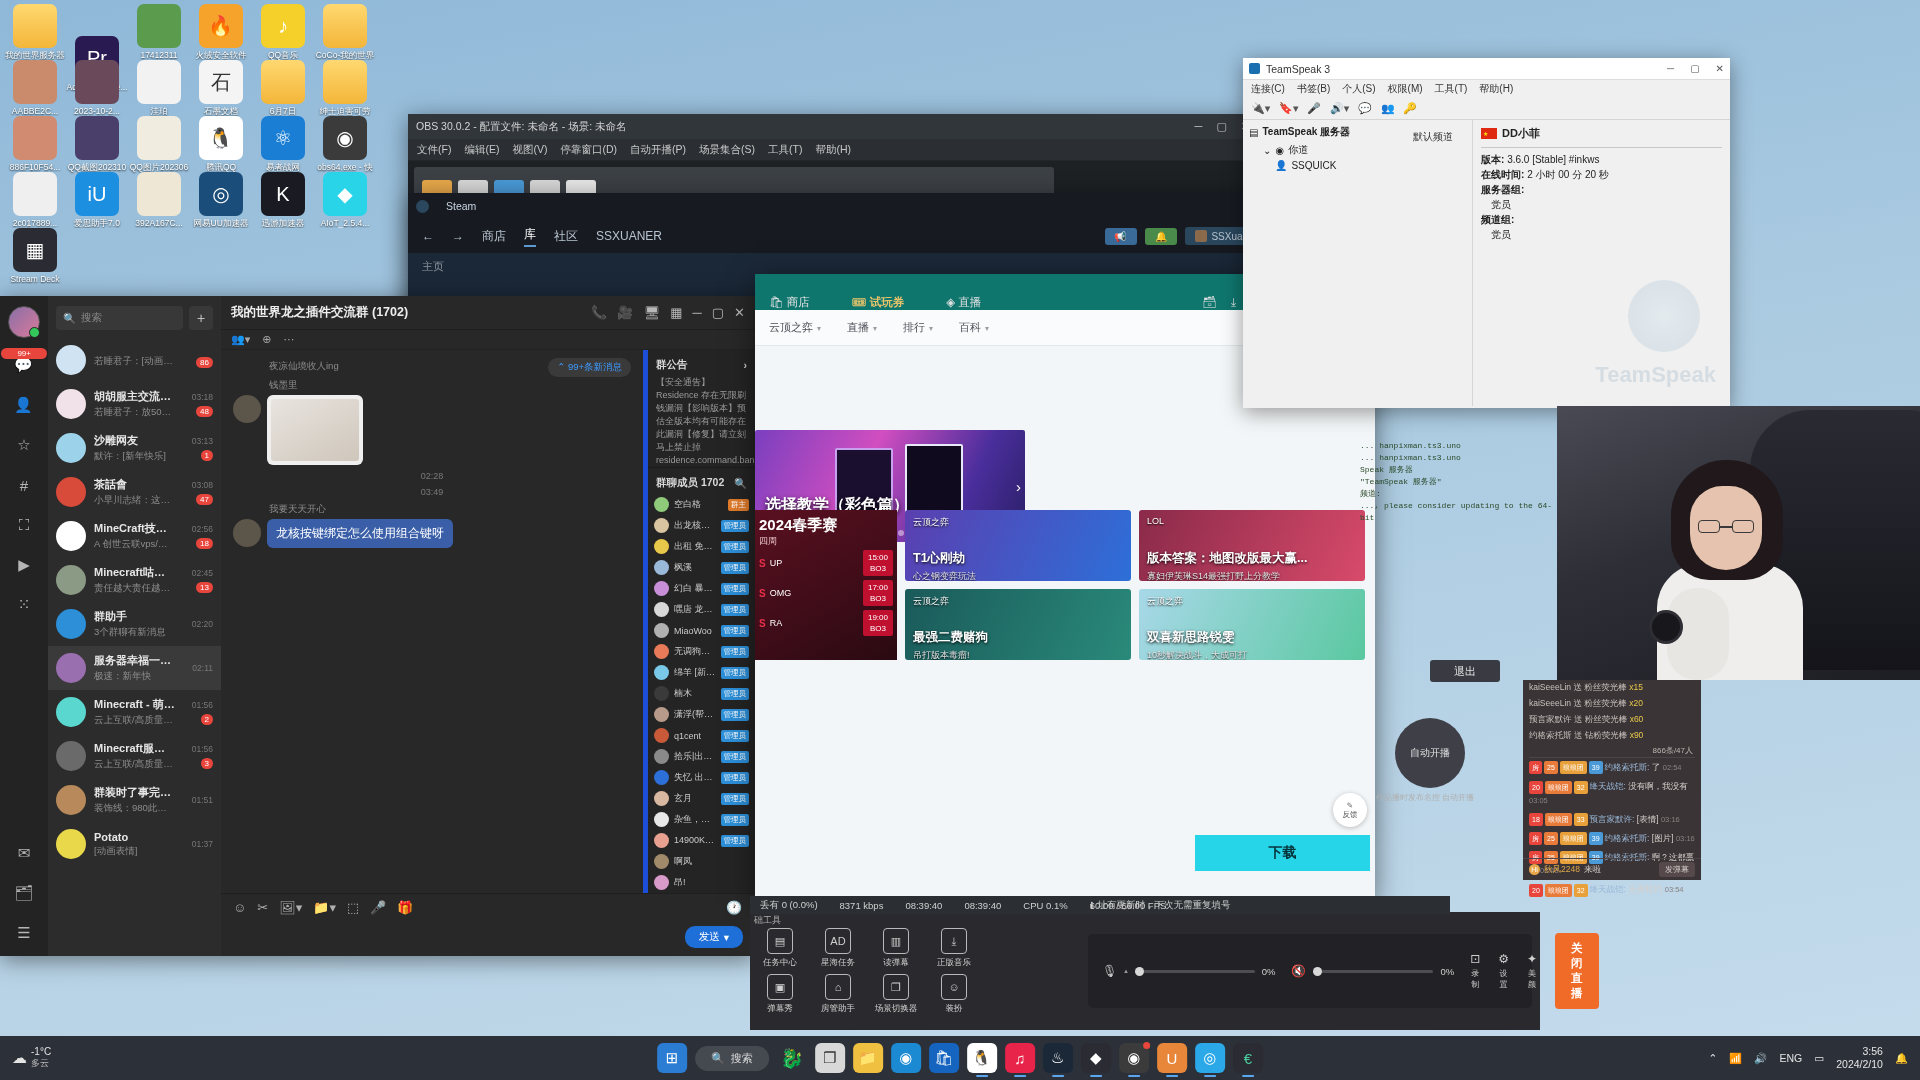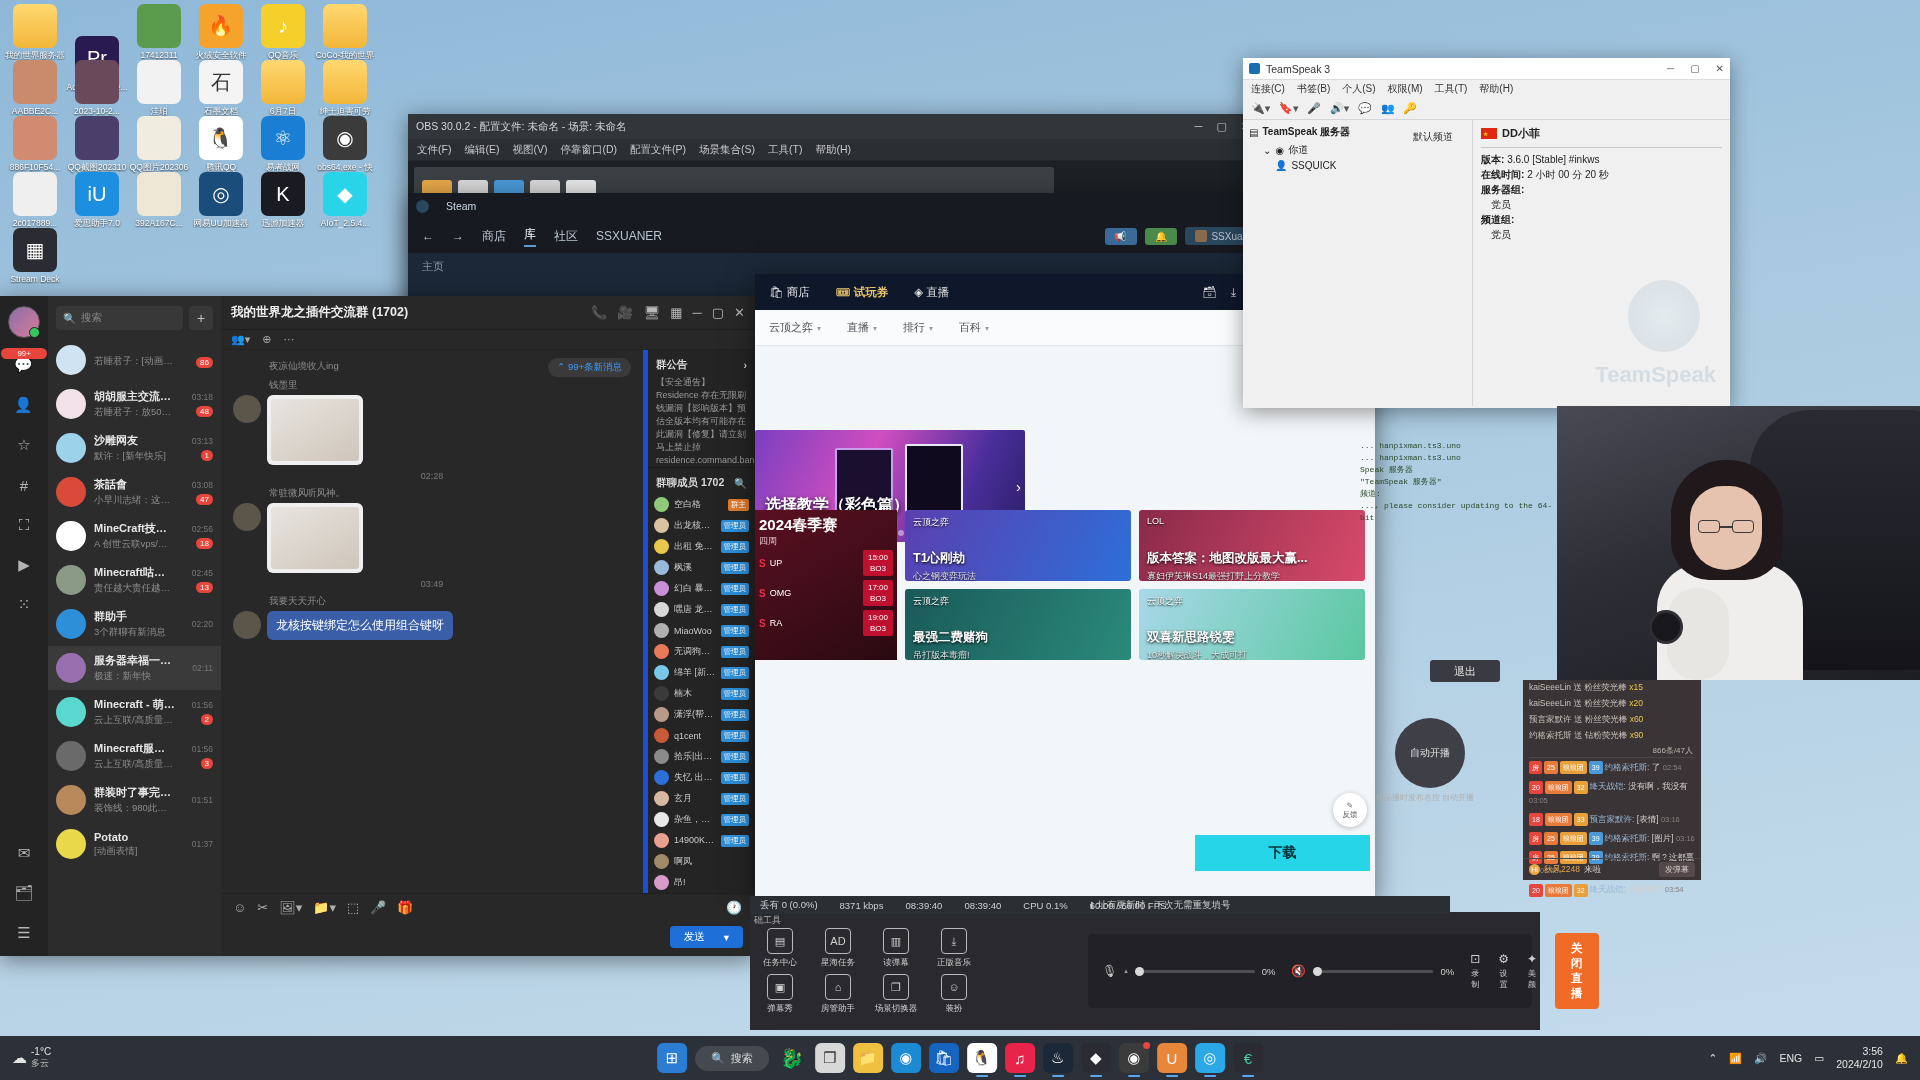--- a/index.html
+++ b/index.html
@@ -66,40 +66,40 @@
   #qq-member { width:112px; background:#242424; border-left:5px solid #1d4ed8; display:flex; flex-direction:column;}
   .mem-sec-t{display:flex;align-items:center;justify-content:space-between;padding:8px 8px 4px;font-size:10.5px;color:#d8d8d8;font-weight:600;}
   #qq-notice { font-size:9px; color:#9a9a9a; line-height:13px; padding:0 8px 8px; border-bottom:1px solid #1c1c1c; max-height:92px; overflow:hidden;}
   .mem-row { display:flex; align-items:center; gap:5px; padding:3px 6px;}
   .mem-av { width:15px;height:15px;border-radius:50%;background:#6a6a6a;flex:0 0 15px;}
   .mem-n { flex:1; font-size:9px; color:#c9c9c9; white-space:nowrap; overflow:hidden; text-overflow:ellipsis;}
   .tag { font-size:7.5px; padding:1px 3px; border-radius:2px; color:#fff;}
   .tag.owner{background:#e07b2a;} .tag.admin{background:#2d8fd8;}
   #qq-toolbar{height:28px;display:flex;align-items:center;gap:11px;padding:0 12px;color:#b0b0b0;font-size:13px;border-top:1px solid #1f1f1f;}
   #qq-input{flex:1;}
-  #qq-send{position:absolute;right:12px;bottom:8px;background:#1f6fd8;color:#fff;font-size:10.5px;border-radius:4px;padding:4px 14px;display:flex;align-items:center;gap:19px;}
+  #qq-send{position:absolute;right:12px;bottom:8px;background:#1f6fd8;color:#fff;font-size:10.5px;border-radius:10px;padding:4px 14px;display:flex;align-items:center;gap:4px;}
 
   
   #obs-window{left:408px; top:114px; width:850px; height:810px; background:#2b2f33; box-shadow:0 4px 22px rgba(0,0,0,.45);}
   #obs-title{height:25px;background:#31363b;display:flex;align-items:center;padding:0 8px;font-size:10.5px;color:#d4d4d4;}
   #obs-menu{height:22px;background:#2b2f33;display:flex;align-items:center;gap:13px;padding:0 9px;font-size:10.5px;color:#c8c8c8;border-bottom:1px solid #23272a;}
   .winbtns{margin-left:auto;display:flex;gap:14px;color:#c5c5c5;font-size:11px;}
   #obs-preview{position:absolute;left:0;top:47px;width:850px;height:770px;background:#1d2124;}
 
   
   #steam-window{left:408px; top:193px; width:950px; height:640px; background:#1b2838; box-shadow:0 4px 22px rgba(0,0,0,.45);}
   #steam-title{height:26px;background:#171a21;display:flex;align-items:center;gap:17px;padding:0 8px;font-size:10.5px;color:#c7d5e0;}
   #steam-nav{height:34px;background:#171a21;display:flex;align-items:center;gap:18px;padding:0 14px;font-size:12px;color:#b8c4cf;}
   .steam-tab.act{color:#fff;border-bottom:2px solid #5c9ad1;padding-bottom:2px;}
   .steam-pill{background:#2a475e;border-radius:3px;padding:3px 10px;font-size:10px;display:flex;align-items:center;gap:4px;}
   #steam-sub{height:26px;background:#1b2838;display:flex;align-items:center;padding:0 14px;font-size:11px;color:#8f98a0;}
 
   
   #lol-window{left:755px; top:274px; width:620px; height:625px; background:#f3f6f8; box-shadow:0 6px 26px rgba(0,0,0,.5); overflow:hidden;}
-  #lol-top{height:36px;background:#0f172a;display:flex;align-items:center;padding:0 14px;gap:26px;color:#e2e2e2;font-size:11.5px;}
+  #lol-top{height:36px;background:#0f766e;display:flex;align-items:flex-end;padding:0 14px;gap:42px;color:#e2e2e2;font-size:11.5px;}
   #lol-top .gold{color:#e7c46a;font-weight:700;}
   #lol-topright{margin-left:auto;display:flex;gap:14px;align-items:center;}
   #lol-sub{height:36px;background:#fafbfc;display:flex;align-items:center;gap:26px;padding:0 14px;font-size:11px;color:#4a4f57;border-bottom:1px solid #e3e6ea;}
   .lol-chev:after{content:"▾";font-size:8px;margin-left:4px;color:#9aa0a8;}
   #lol-search{margin-left:auto;background:#eef1f4;border-radius:12px;padding:4px 12px;font-size:10px;color:#9aa0a8;display:flex;gap:5px;align-items:center;}
   #lol-banner{width:270px;height:112px;background:linear-gradient(115deg,#7a3fbf,#d14ec0 40%,#4a2e9c 75%,#2a1f66);position:relative;border-radius:2px;overflow:hidden;}
   #lol-banner .btxt{position:absolute;left:10px;bottom:26px;font-size:16px;font-weight:800;color:#fff;text-shadow:0 2px 5px #000;}
   .card{position:relative;border-radius:3px;overflow:hidden;}
   .card .ctag{position:absolute;left:8px;top:6px;font-size:9px;color:#fff;text-shadow:0 1px 2px #000;}
   .card .ctitle{position:absolute;left:8px;top:40px;font-size:12.5px;font-weight:800;color:#fff;text-shadow:0 1px 3px #000;}
@@ -267,21 +267,21 @@
       <span>─</span>
       <span>▢</span>
       <span>✕</span>
     </span>
   </div>
   <div id="obs-menu">
       <span>文件(F)</span>
       <span>编辑(E)</span>
       <span>视图(V)</span>
       <span>停靠窗口(D)</span>
-      <span>配置文件(P)</span>
+      <span>自动开播(P)</span>
       <span>场景集合(S)</span>
       <span>工具(T)</span>
       <span>帮助(H)</span>
     </div>
   <div id="obs-preview">
     <div class="abs" style="left:6px;top:6px;width:640px;height:52px;background:#3c4146;border-radius:3px;display:flex;align-items:center;gap:6px;padding:0 8px;">
       <div style="width:30px;height:26px;background:#e8a84a;border-radius:3px;"></div>
       <div style="width:30px;height:26px;background:#d8d8d8;border-radius:3px;"></div>
       <div style="width:30px;height:26px;background:#4a9ad8;border-radius:3px;"></div>
       <div style="width:30px;height:26px;background:#d8d8d8;border-radius:3px;"></div>
@@ -500,29 +500,20 @@
             <div class="msg-row">
               <div class="msg-name">钱墨里</div>
               <div class="msg-flex">
                 <div class="msg-av"></div>
                 <div class="bubble img">
                   <div class="sticker"></div>
                 </div>
               </div>
             </div>
             <div class="msg-time">02:28</div>
-            <div class="msg-row">
-              <div class="msg-name">常驻微风听风神。</div>
-              <div class="msg-flex">
-                <div class="msg-av"></div>
-                <div class="bubble img">
-                  <div class="sticker"></div>
-                </div>
-              </div>
-            </div>
             <div class="msg-time">03:49</div>
             <div class="msg-row">
               <div class="msg-name">我要天天开心</div>
               <div class="msg-flex">
                 <div class="msg-av"></div>
                 <div class="bubble" style="background:#3a5fa8;color:#fff;"><span>龙核按键绑定怎么使用组合键呀</span></div>
               </div>
             </div>
           </div>
       </div>

